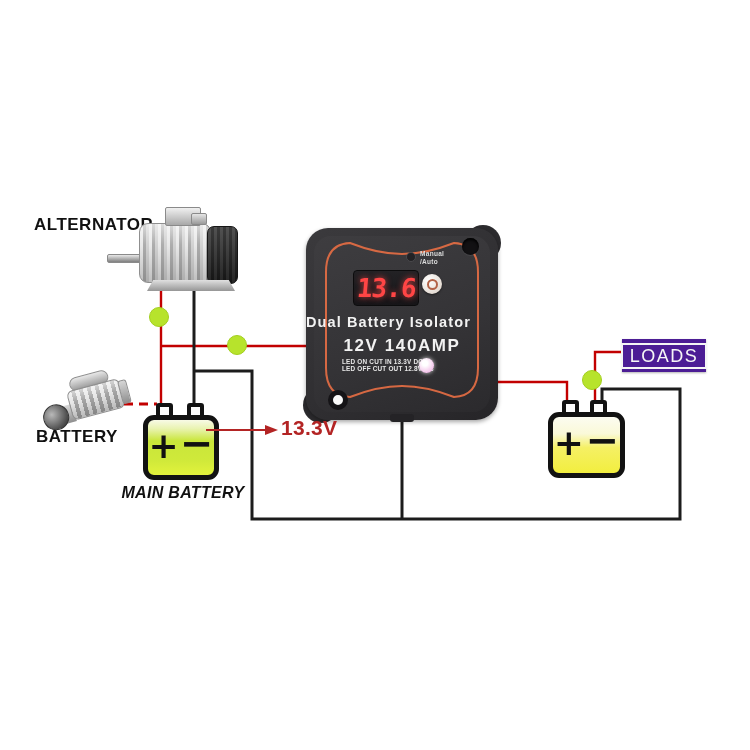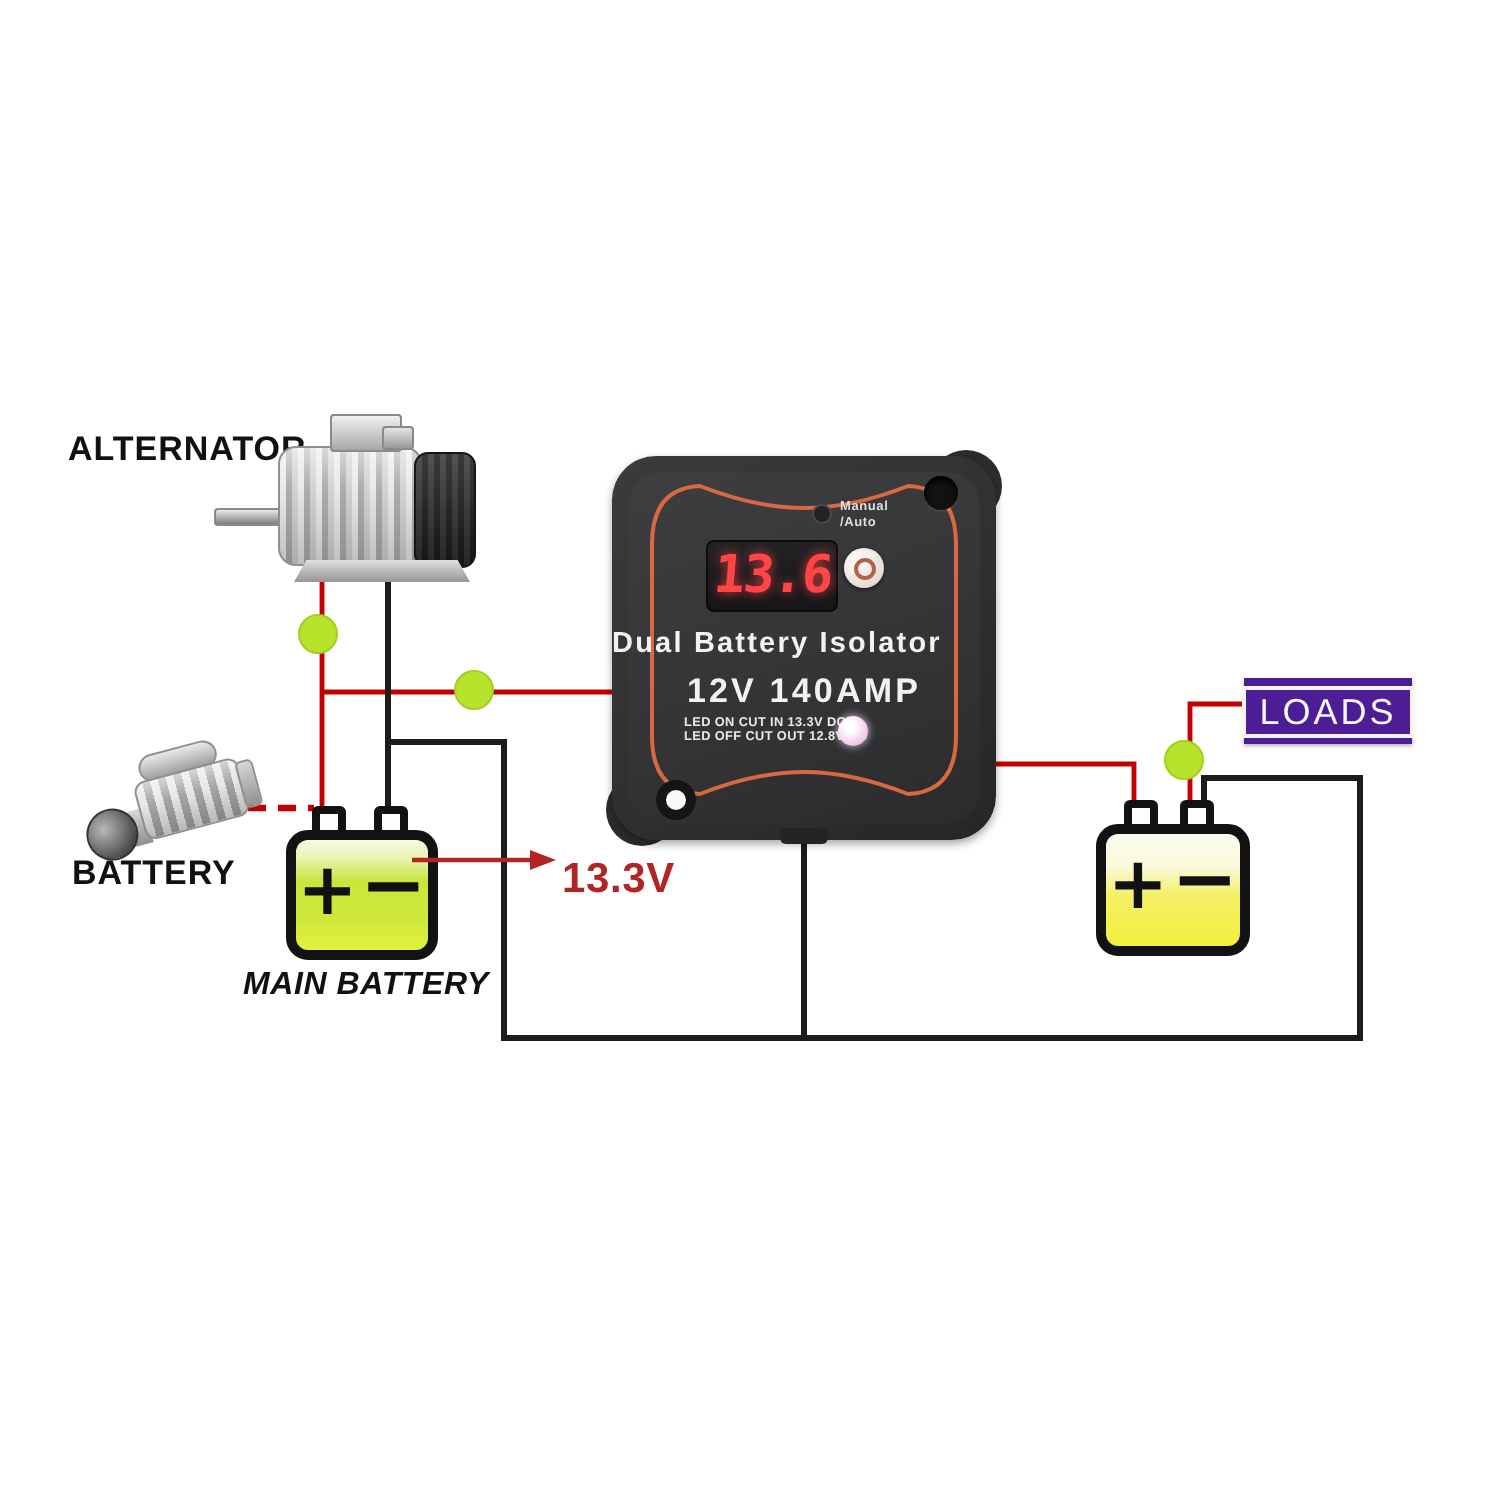--- a/index.html
+++ b/index.html
@@ -119,21 +119,21 @@
     background:#242326; }
 
   
   #loads-box { left:622px; top:339px; width:84px; height:33px; background:#4c1d95;
     display:flex; align-items:center; justify-content:center; box-shadow:0 1px 2px rgba(0,0,0,.3); }
   #loads-box .inner { border:2px solid #f5f5f5; padding:0px 7px; color:#f6f6f6;
     font-size:18px; font-weight:400; letter-spacing:1.5px; line-height:22px; }
 
   
   #voltage-text { left:281px; top:416px; color:#b32424; font-weight:700; font-size:21px;
-    letter-spacing:.3px; z-index:3;margin-top:12px; }
+    letter-spacing:.3px; z-index:3; }
 
   #alternator-label { left:34px; top:215px; }
   #starter-label { left:36px; top:427px; }
   #main-battery-label { left:105px; top:484px; width:156px; }
   #secondary-battery-label { left:496px; top:481px; width:190px; }
 </style>
 </head>
 <body>
 
 <div id="canvas">

